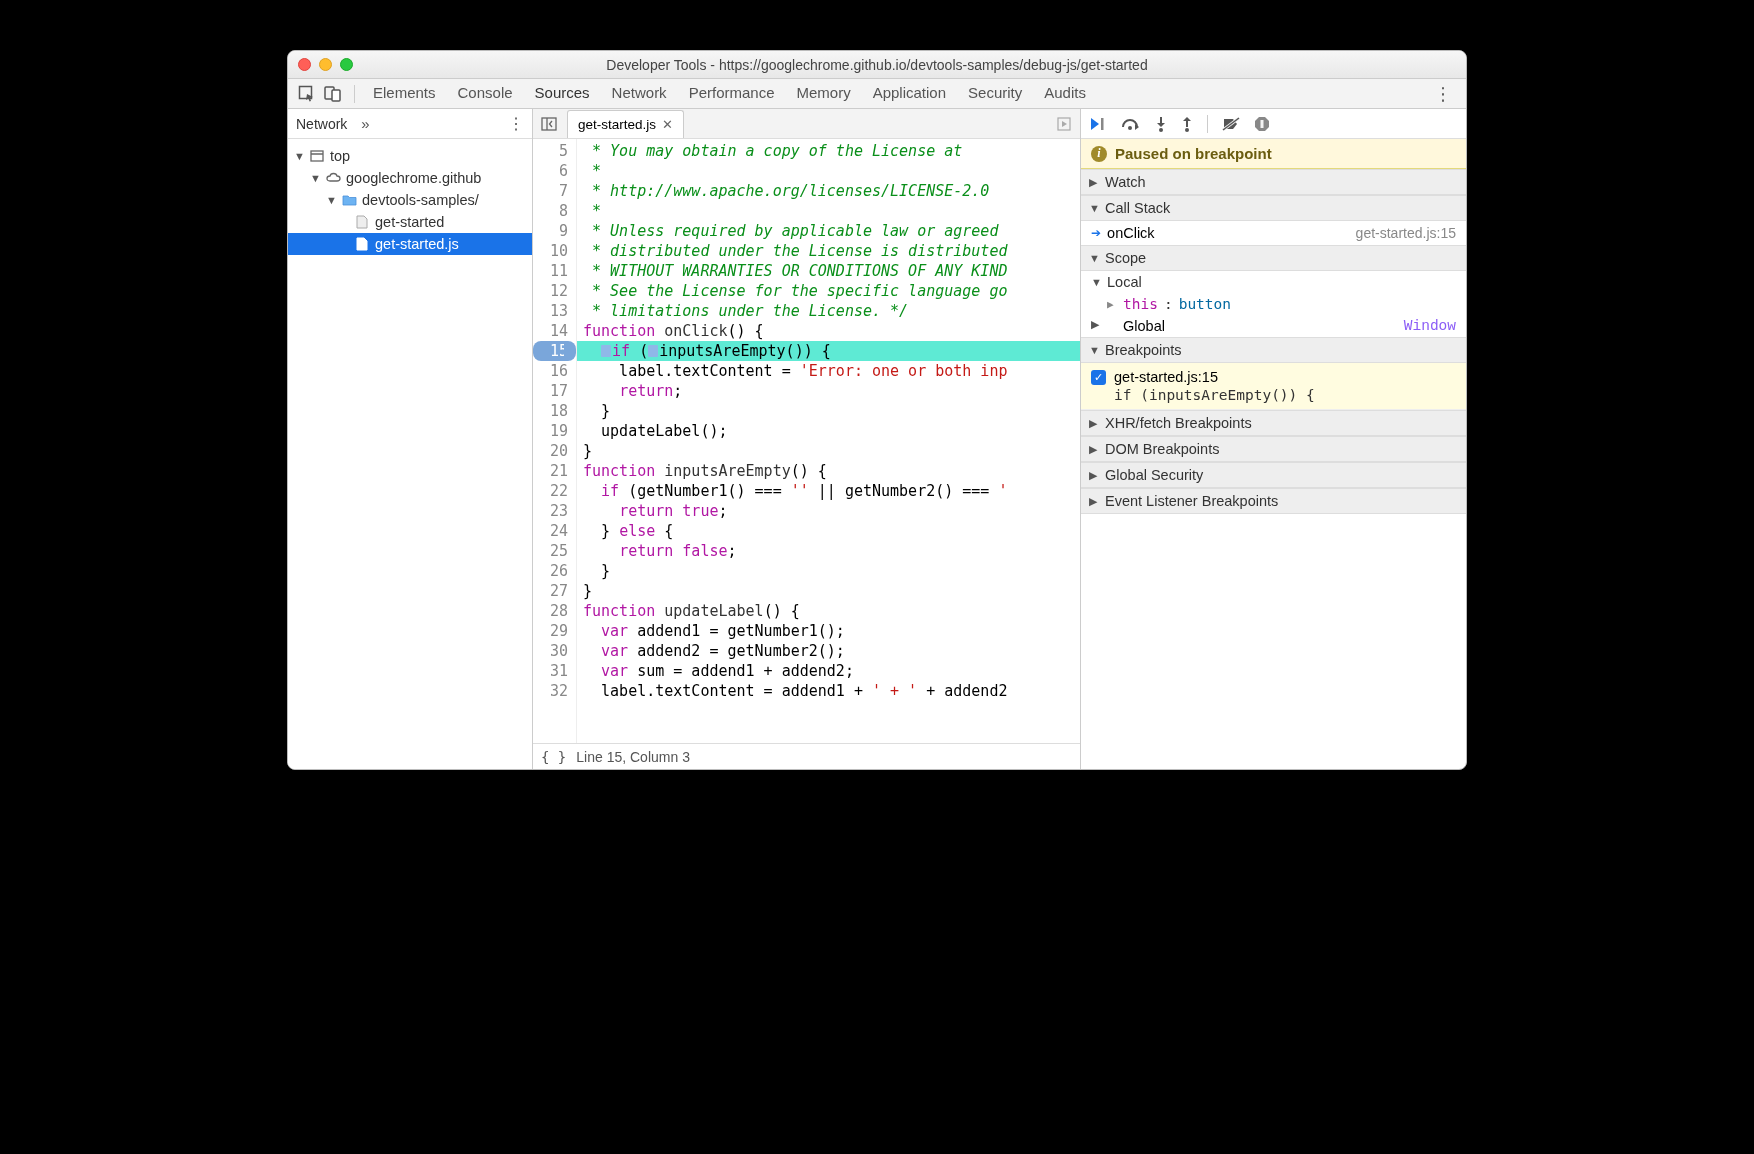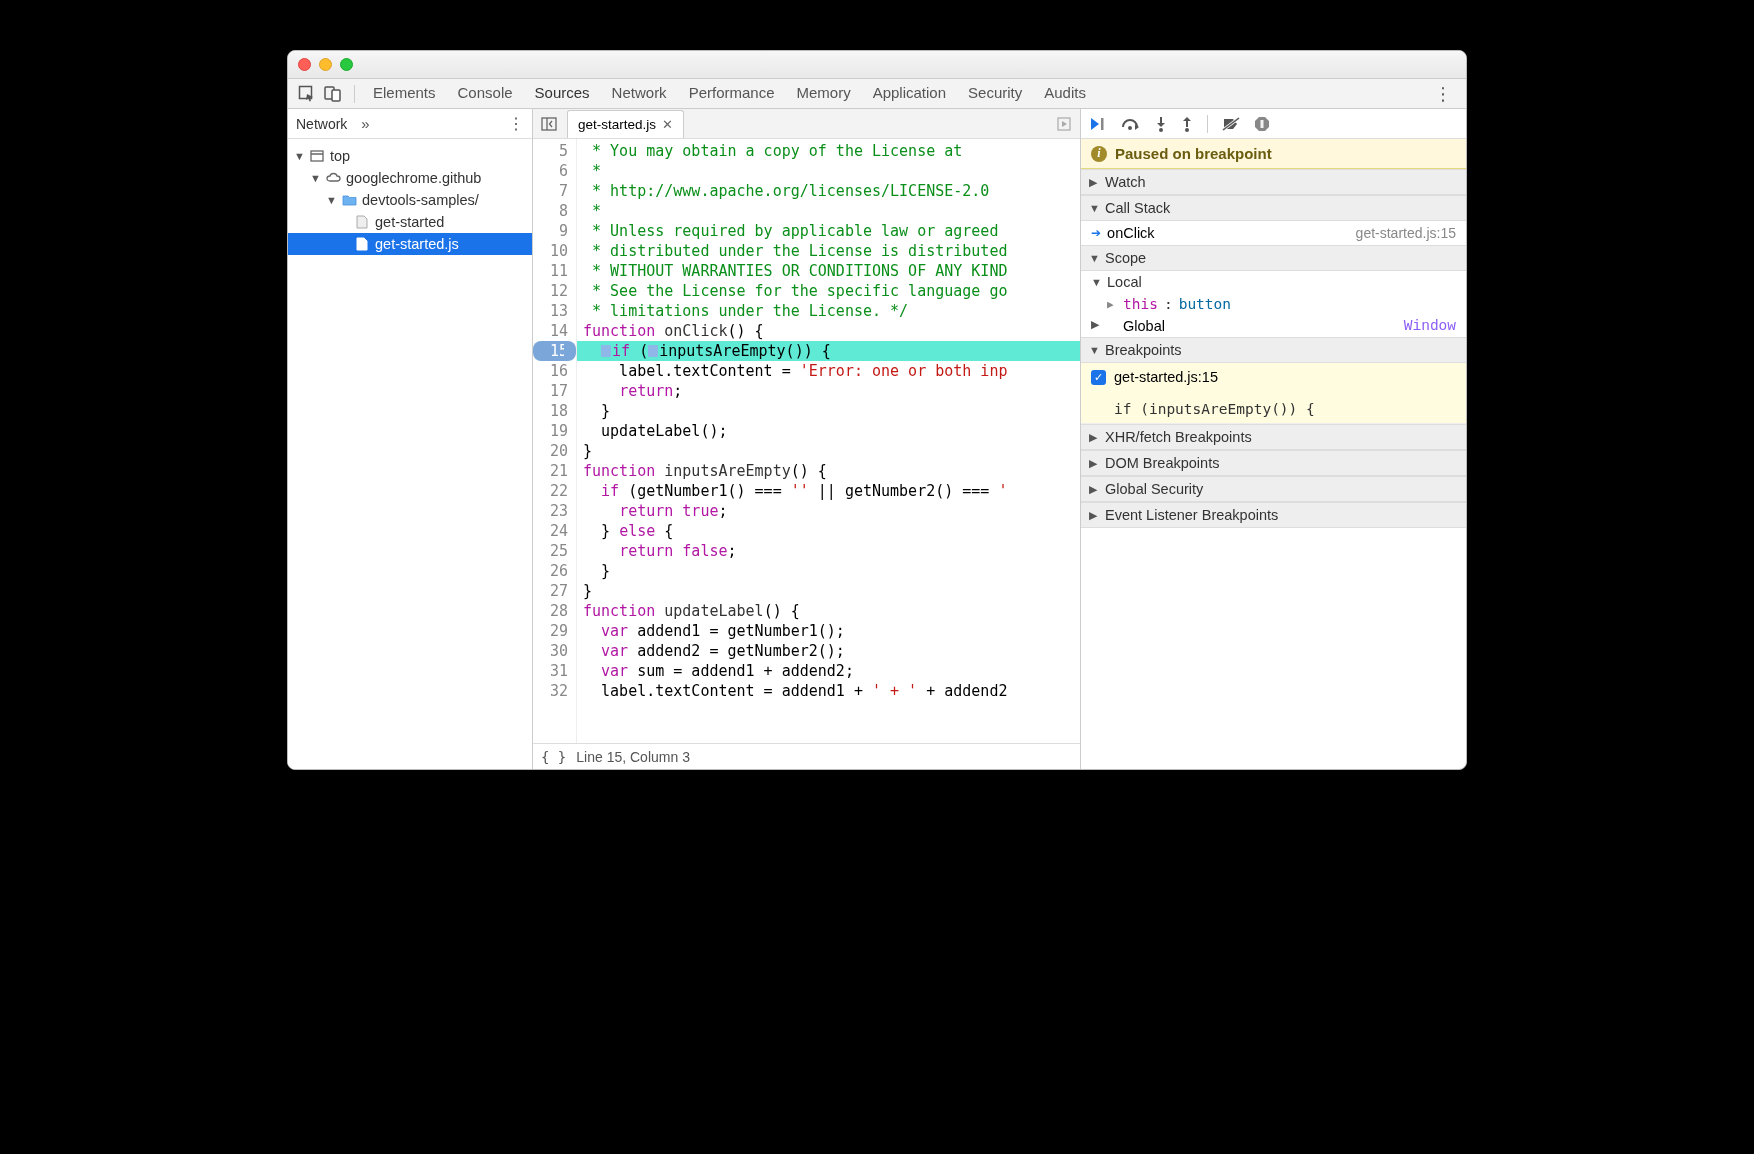--- a/index.html
+++ b/index.html
@@ -37,21 +37,21 @@
 .ed-close { font-size: 13px; color: #666; }
 .ed-run { margin-left: auto; color: #888; width: 24px; height: 24px; display: flex; align-items: center; justify-content: center; }
 .code-wrap { flex: 1; display: flex; overflow: hidden; font-family: Menlo, Consolas, monospace; font-size: 15px; }
 .gutter { width: 44px; background: #fff; text-align: right; color: #888; padding-top: 2px; border-right: 1px solid #eee; }
 .gut-line { height: 20px; padding-right: 8px; line-height: 20px; }
 .gut-line.cur { background: #7aa6da; color: #fff; position: relative; border-radius: 8px; }
 .gut-line.cur::after { content: ""; position: absolute; right: -8px; top: 0; border: 10px solid transparent; border-left-color: #7aa6da; }
 .code { flex: 1; padding-top: 2px; overflow: hidden; white-space: pre; }
 .code-line { height: 20px; line-height: 20px; padding-left: 6px; }
 .code-line.cur { background: #5eead4; }
-.c-com { color: #0a8f1a; }
+.c-com { color: #0a8f1a; font-style: italic; }
 .c-kw { color: #b117a3; }
 .c-fn { color: #333; }
 .c-str { color: #c41a16; }
 .bp-mark { display: inline-block; width: 10px; height: 12px; background: #8fb8e8; margin-right: 1px; vertical-align: -1px; border-radius: 1px; }
 .ed-status { height: 26px; border-top: 1px solid #ddd; display: flex; align-items: center; padding: 0 8px; font-size: 14px; color: #555; gap: 10px; }
 .right { width: 385px; display: flex; flex-direction: column; overflow: hidden; }
 .dbg-toolbar { height: 30px; border-bottom: 1px solid #ddd; display: flex; align-items: center; padding: 0 8px; gap: 14px; }
 .dbg-btn { color: #555; display: flex; align-items: center; justify-content: center; }
 .dbg-btn.resume { color: #1a73e8; }
 .paused-banner { background: #fff8dc; border-bottom: 1px solid #e3d97a; padding: 6px 10px; font-size: 15px; color: #6b5d10; font-weight: 600; display: flex; align-items: center; gap: 8px; }
@@ -60,37 +60,38 @@
 .stack-row { padding: 4px 10px; display: flex; align-items: center; font-size: 14.5px; gap: 6px; }
 .stack-row .loc { margin-left: auto; color: #888; font-size: 14px; }
 .stack-arrow { color: #1a73e8; font-size: 12px; }
 .scope-sub { padding: 3px 10px 3px 20px; font-size: 14.5px; color: #333; display: flex; align-items: center; gap: 6px; }
 .mono { font-family: Menlo, Consolas, monospace; }
 .scope-this { color: #b117a3; }
 .scope-btn { color: #0369a1; }
 .bp-item { background: #fffce0; padding: 6px 10px; font-size: 14.5px; border-bottom: 1px solid #eee; }
 .bp-line1 { display: flex; align-items: center; gap: 8px; }
 .bp-check { width: 15px; height: 15px; background: #1a73e8; border-radius: 3px; color: #fff; font-size: 11px; display: flex; align-items: center; justify-content: center; }
-.bp-code { font-family: Menlo, Consolas, monospace; color: #333; padding-left: 23px; margin-top: 16px; }
+.bp-code { font-family: Menlo, Consolas, monospace; color: #333; padding-left: 23px; margin-top: 2px; }
 .global-row { display: flex; padding: 3px 10px 3px 20px; font-size: 14.5px; }
 .global-label { flex: 1; margin-left: 16px; }
 .global-val { font-family: Liberation Mono, monospace; color: #8b5cf6; }
 svg { display: block; }
 </style>
 </head>
 <body>
 
 <div class="window">
 
   <div class="titlebar">
     <div class="traffic">
       <div class="dot r"></div>
       <div class="dot y"></div>
       <div class="dot g"></div>
     </div>
+    <div class="title">Developer Tools - https://googlechrome.github.io/devtools-samples/debug-js/get-started</div>
   </div>
 
   <div class="toolbar">
     <div class="tb-icon">
       <svg width="18" height="18" viewBox="0 0 18 18">
           <rect x="1.5" y="1.5" width="12" height="12" fill="none" stroke="#555" stroke-width="1.5"></rect>
           <path d="M9 9 L15 12 L12 13 L13 16 L11.5 16.5 L10.5 13.5 L8 15 Z" fill="#555"></path>
         </svg>
     </div>
     <div class="tb-icon">

